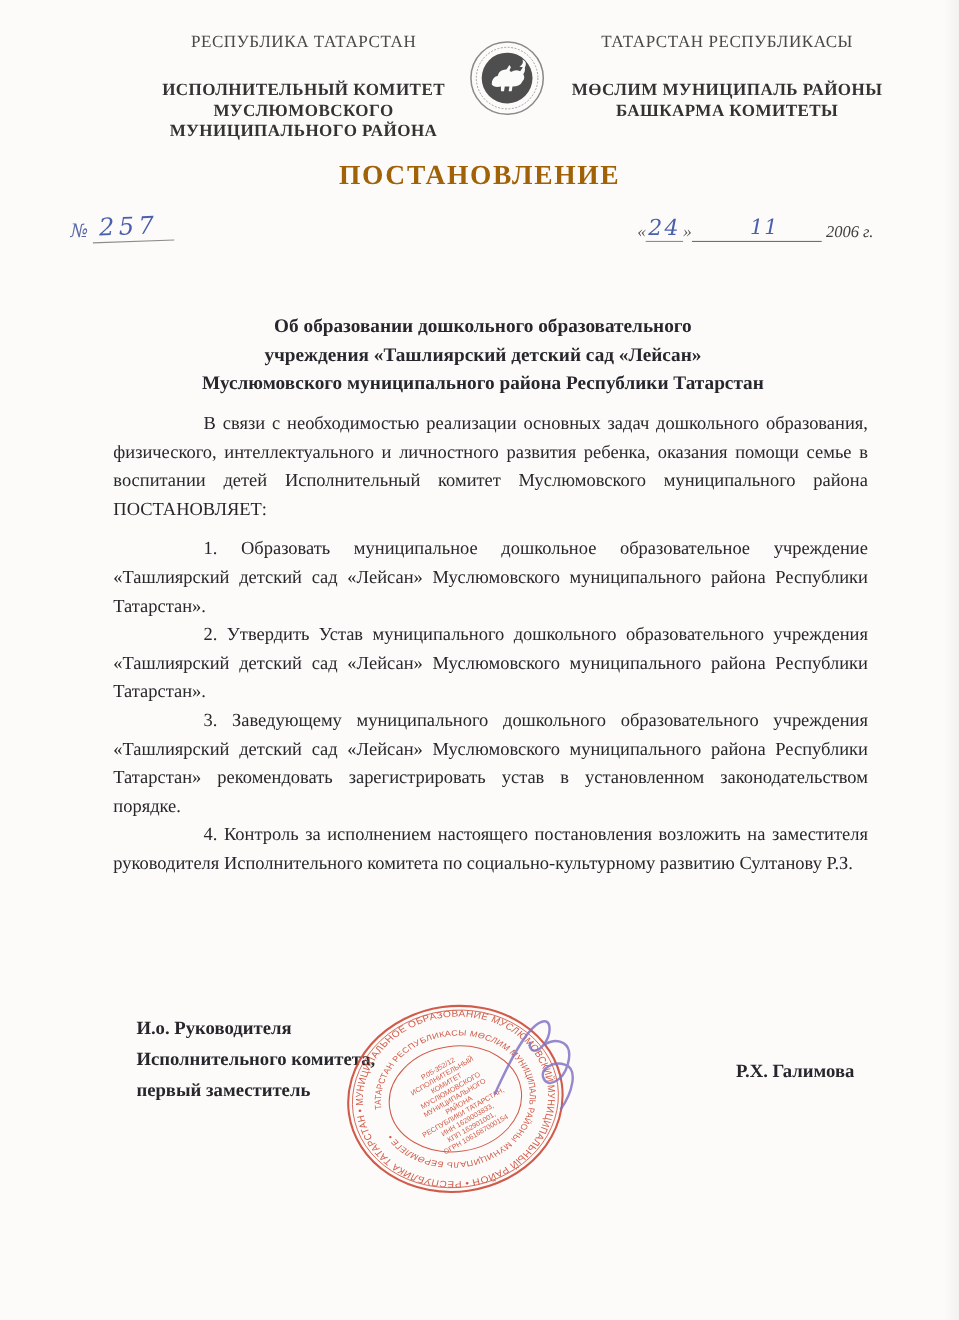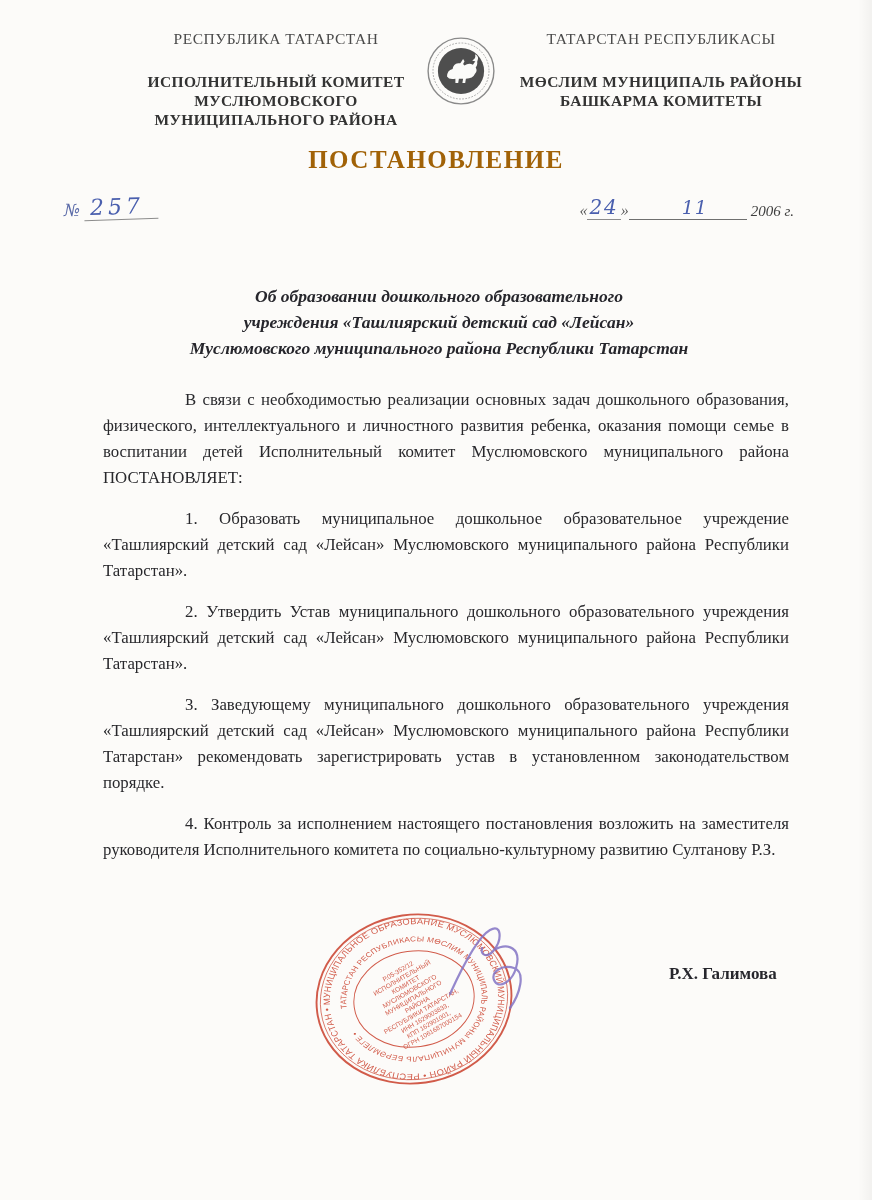--- a/index.html
+++ b/index.html
@@ -114,34 +114,33 @@
 
   
   .subject {
     position: absolute;
     top: 283px; left: 90px; right: 84px;
     text-align: center;
     font-weight: bold;
     font-size: 17.5px;
     line-height: 26px;
     color: #26262c;
-    font-style: italic;
   }
 
   
   .body-text {
     position: absolute;
     top: 372px; left: 103px;
     width: 686px;
     font-size: 16.8px;
     line-height: 26px;
     text-align: justify;
     color: #28282c;
   }
-  .body-text p { text-indent: 82px; margin-top: 15px; }
+  .body-text p { text-indent: 82px; }
   .body-text p.intro { margin-bottom: 10px; }
 
   
   .sig-role {
     position: absolute;
     top: 921px; left: 124px;
     font-weight: bold;
     font-size: 17px;
     line-height: 28px;
     color: #26262c;
@@ -232,20 +231,25 @@
   </div>
 
   <div class="body-text">
     <p class="intro">В связи с необходимостью реализации основных задач дошкольного образования, физического, интеллектуального и личностного развития ребенка, оказания помощи семье в воспитании детей Исполнительный комитет Муслюмовского муниципального района ПОСТАНОВЛЯЕТ:</p>
     <p>1.  Образовать муниципальное дошкольное образовательное учреждение «Ташлиярский детский сад «Лейсан» Муслюмовского муниципального района Республики Татарстан».</p>
     <p>2.  Утвердить Устав муниципального дошкольного образовательного учреждения «Ташлиярский детский сад «Лейсан» Муслюмовского муниципального района Республики Татарстан».</p>
     <p>3.  Заведующему муниципального дошкольного образовательного учреждения «Ташлиярский детский сад «Лейсан» Муслюмовского муниципального района Республики Татарстан» рекомендовать зарегистрировать устав в установленном законодательством порядке.</p>
     <p>4.  Контроль за исполнением настоящего постановления возложить на заместителя руководителя Исполнительного комитета по социально-культурному развитию Султанову Р.З.</p>
   </div>
 
+  <div class="sig-role">
+    <div>И.о. Руководителя</div>
+    <div>Исполнительного комитета,</div>
+    <div>первый заместитель</div>
+  </div>
   <div class="sig-name">Р.Х. Галимова</div>
 
   <div class="stamp">
     <svg viewBox="0 0 220 190">
       <defs>
         <path id="outerTextPath" d="M 32 95 A 78 78 0 1 1 188 95 A 78 78 0 1 1 32 95"></path>
         <path id="innerTextPath" d="M 50 95 A 60 60 0 1 1 170 95 A 60 60 0 1 1 50 95"></path>
       </defs>
       <g stroke="#cc4632" fill="none" transform="rotate(-8 110 95)">
         <ellipse cx="110" cy="95" rx="102" ry="88" stroke-width="2"></ellipse>

